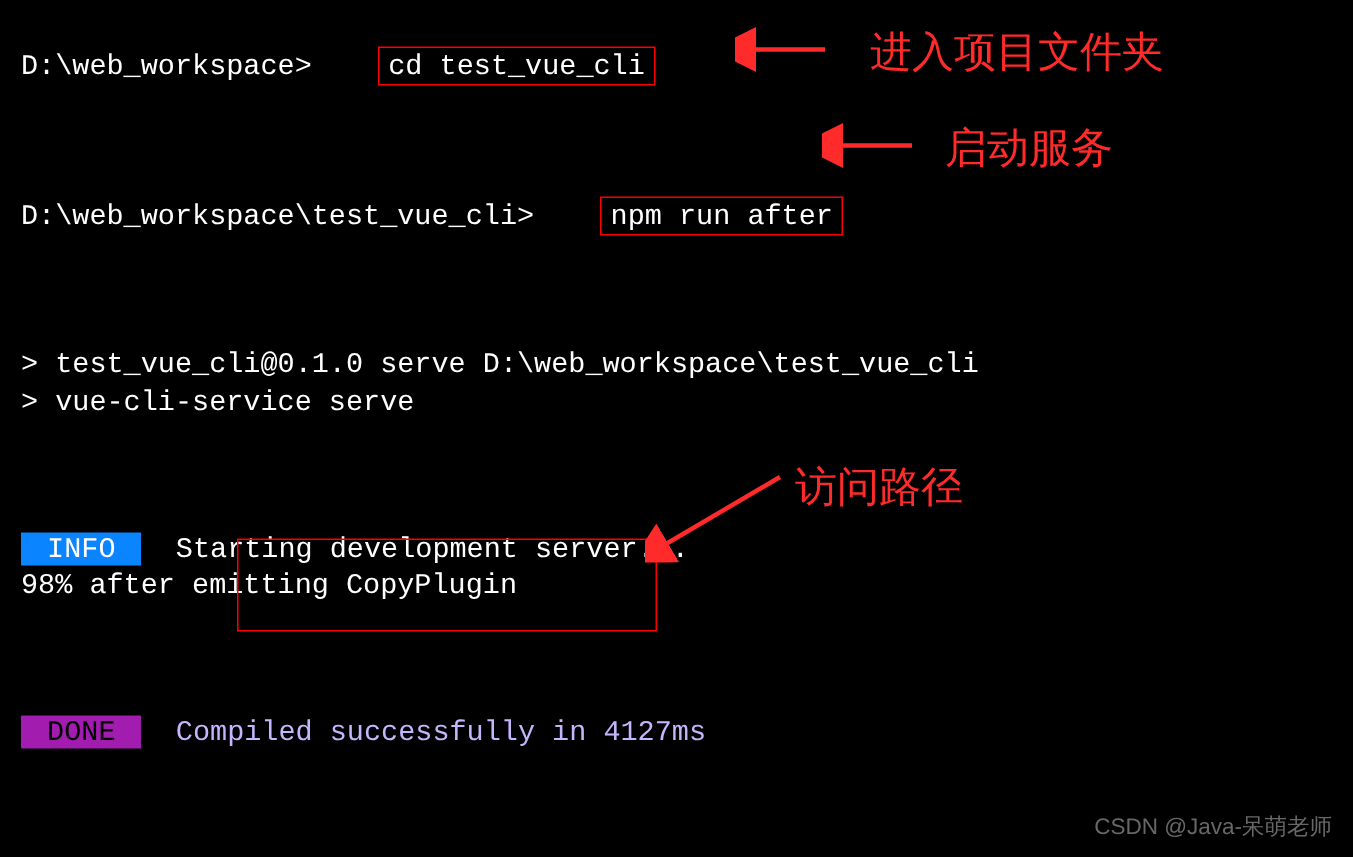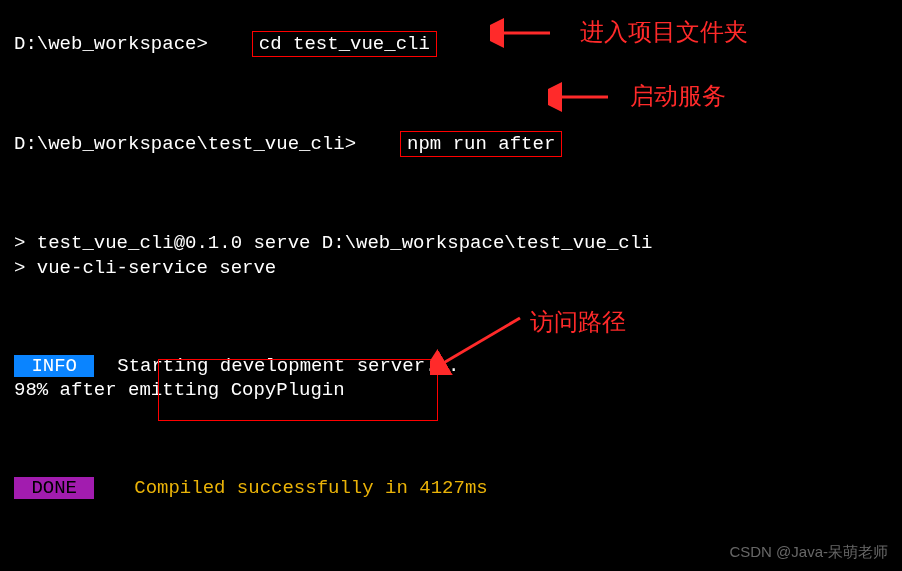--- a/index.html
+++ b/index.html
@@ -12,28 +12,28 @@
       height: 571px;
       overflow: hidden;
       position: relative;
       white-space: pre;
       line-height: 1.3;
     }
     .line { white-space: pre; }
     .prompt-path { color: #fff; }
     .info-badge { background: #0a84ff; color: #fff; padding: 0 6px; margin-top: 46px; }
     .done-badge { background: #a21caf; color: #000; padding: 0 6px; }
-    .green { color: #eab308; margin-left: 17px; }
+    .green { color: #c4b5fd; }
     .seg { display: inline; }
     .red-box { border: 1.5px solid #f00; display: inline-block; margin-left: 44px; }
     .annotation {
       position: absolute;
       color: #ff2a2a;
-      font-family: Liberation Mono, monospace;
-      font-size: 24px;
+      font-family: Liberation Serif, serif;
+      font-size: 28px;
       font-weight: 500;
     }
     .arrow {
       position: absolute;
       color: #ff2a2a;
     }
     .watermark {
       position: absolute;
       right: 14px;
       bottom: 10px;

